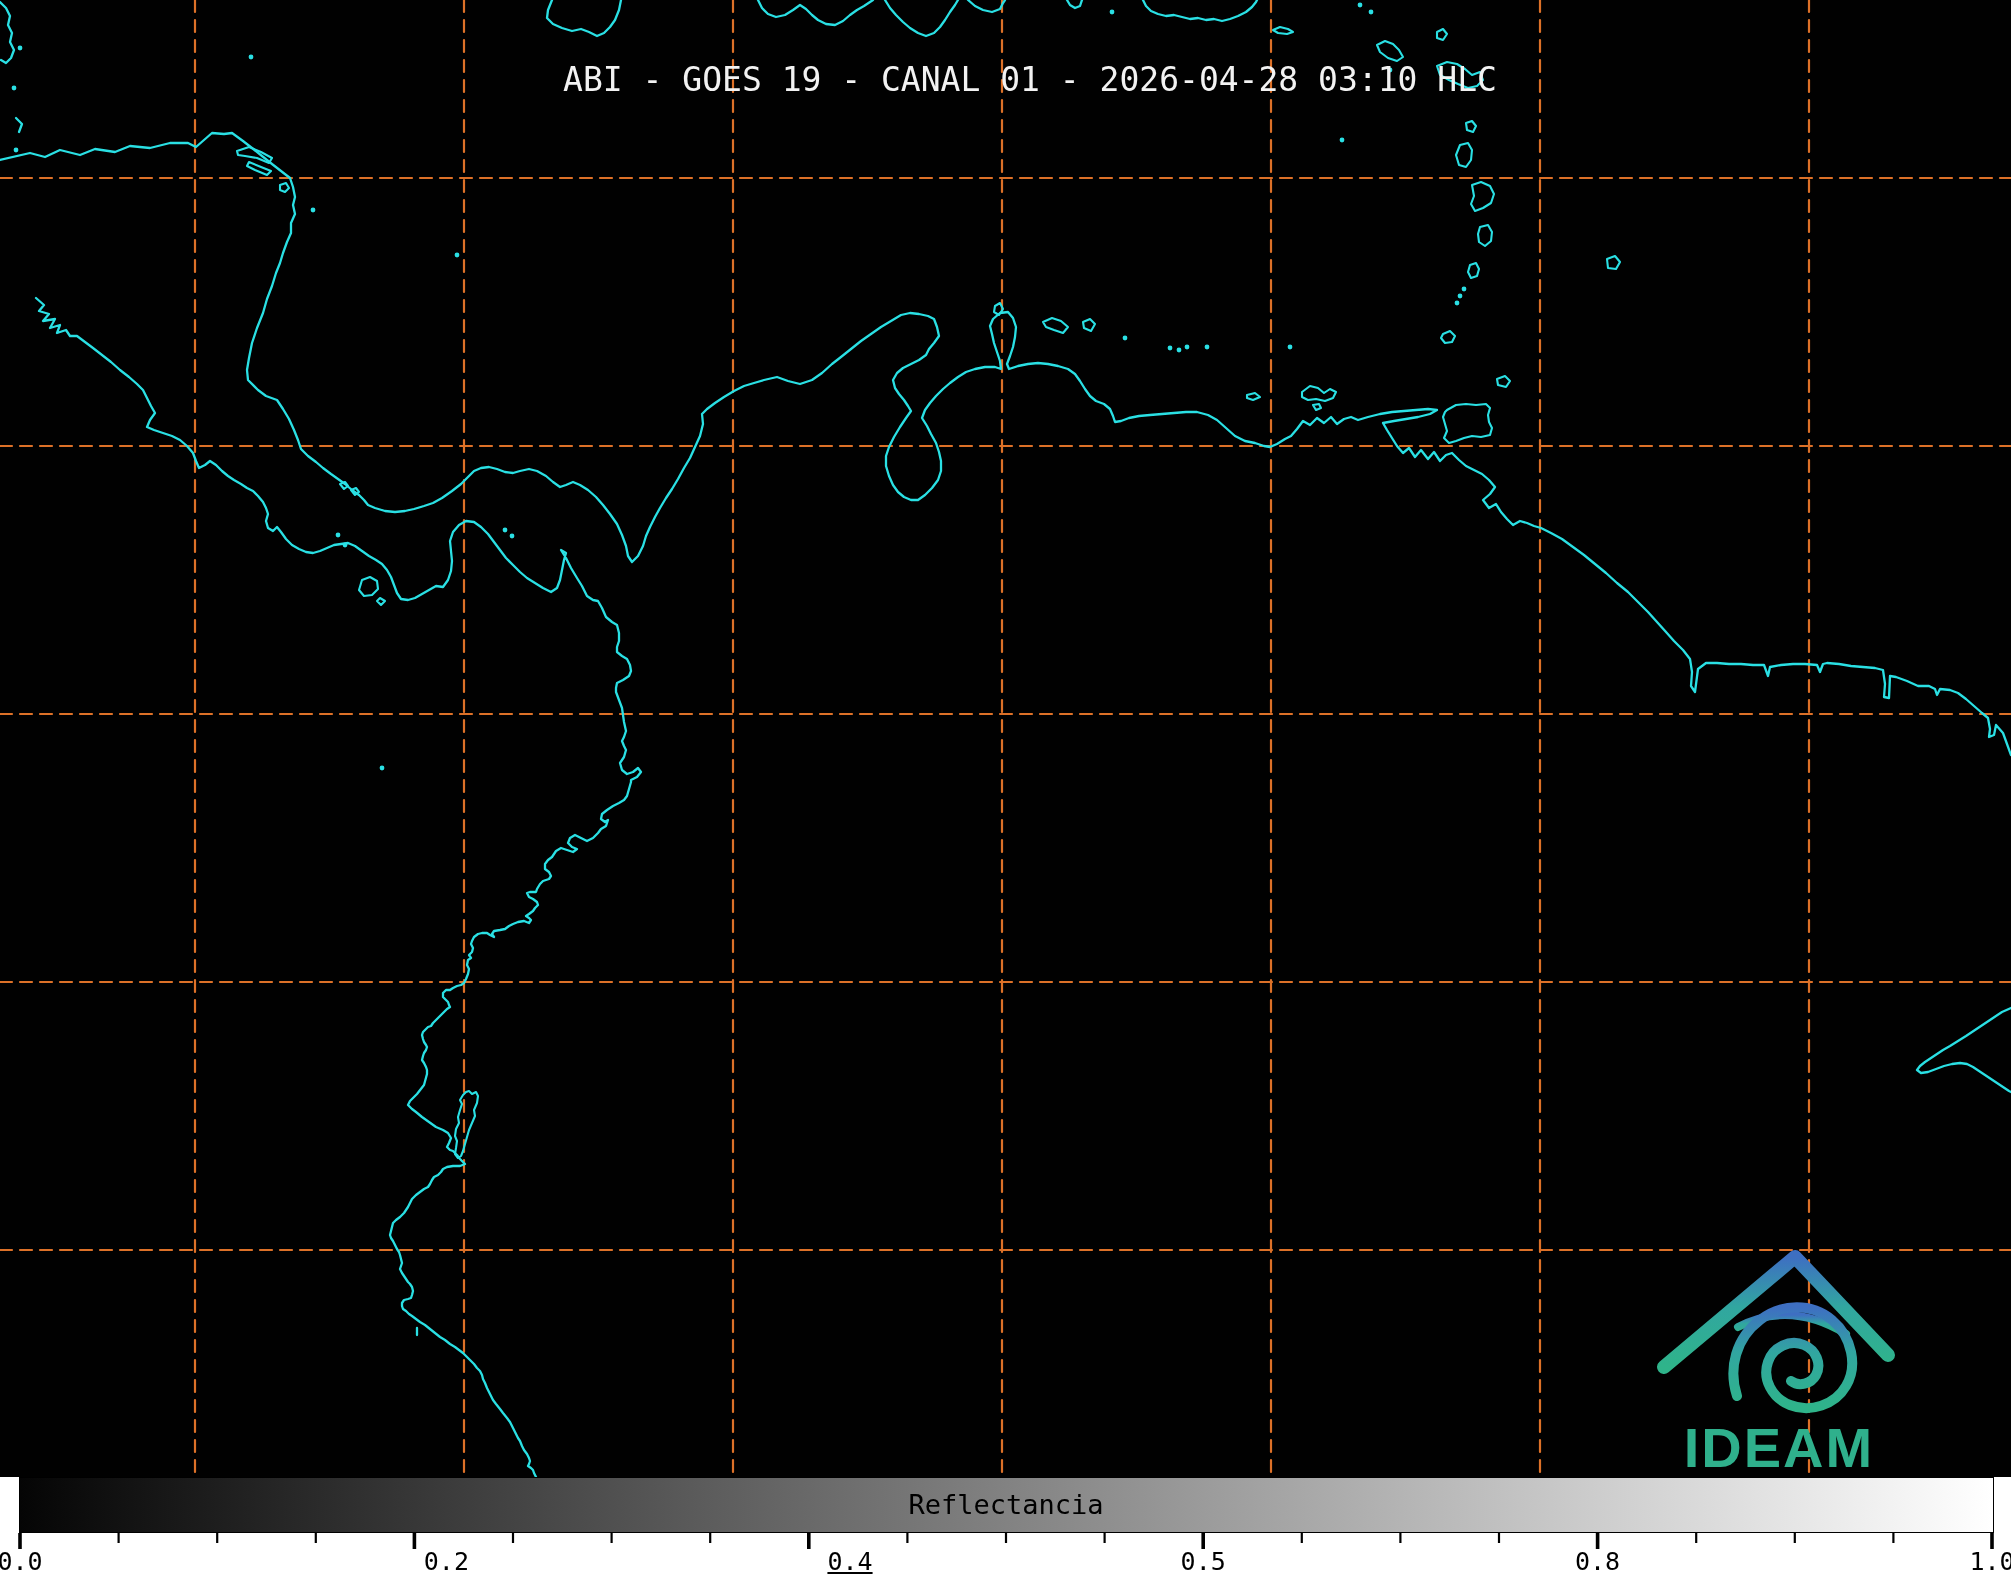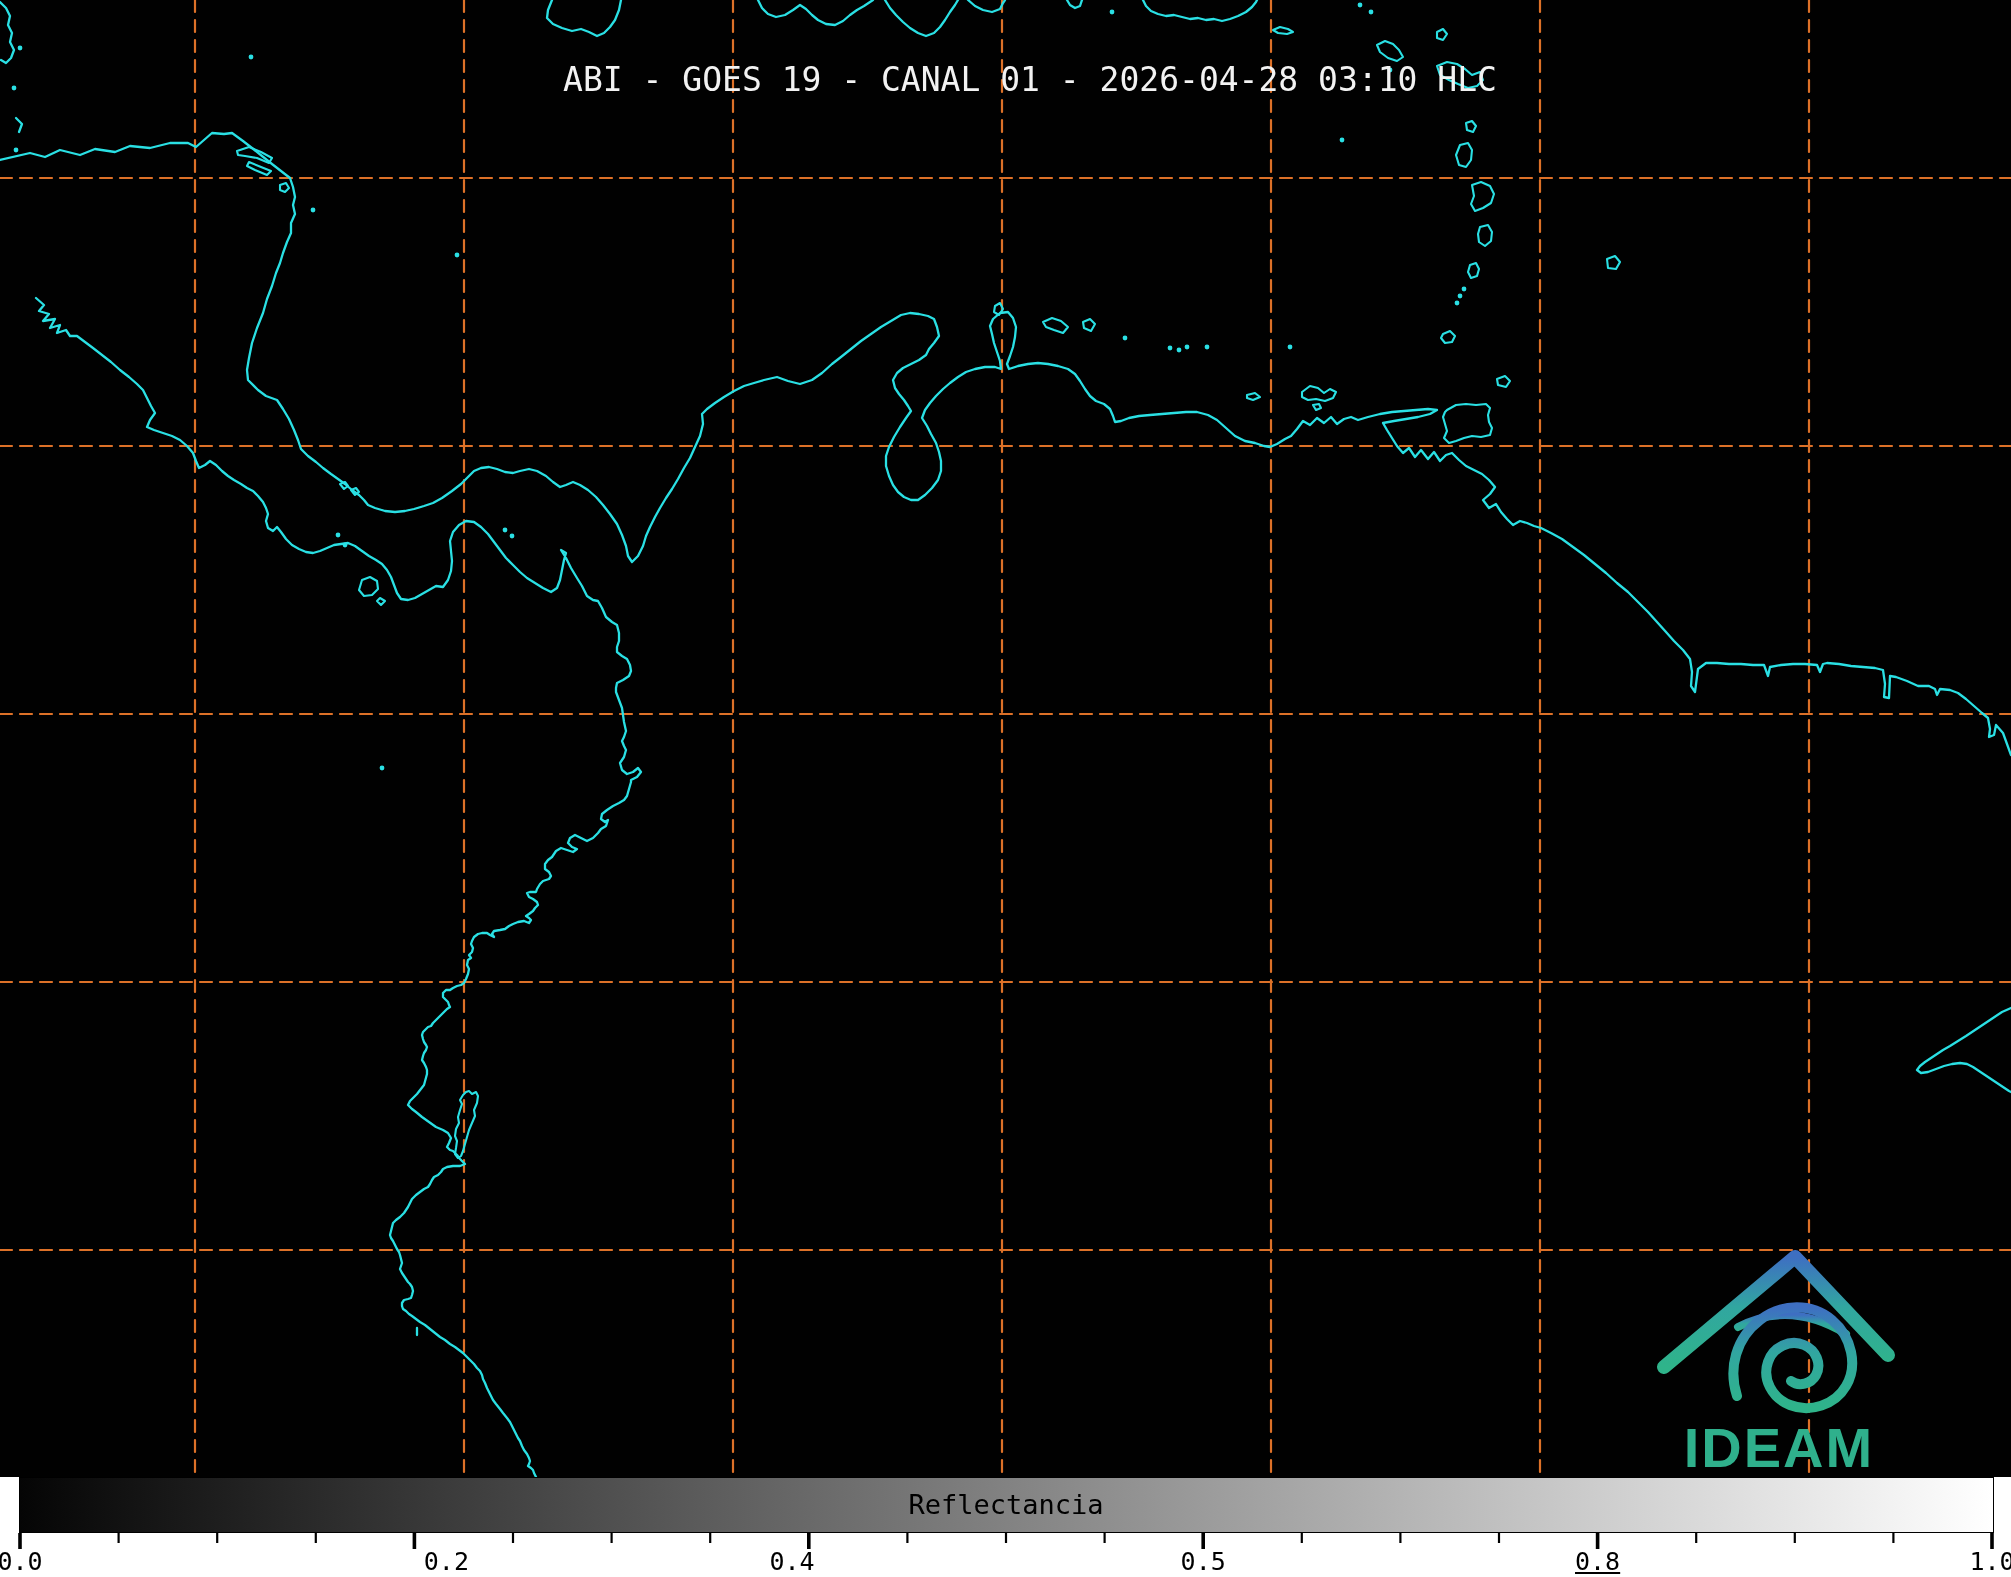--- a/index.html
+++ b/index.html
@@ -148,20 +148,20 @@
         <line x1="1499" x2="1499" y1="0" y2="10" stroke="#000" stroke-width="2.2"></line>
         <line x1="1597.6000000000001" x2="1597.6000000000001" y1="0" y2="16" stroke="#000" stroke-width="3.6"></line>
         <line x1="1696.2" x2="1696.2" y1="0" y2="10" stroke="#000" stroke-width="2.2"></line>
         <line x1="1794.8" x2="1794.8" y1="0" y2="10" stroke="#000" stroke-width="2.2"></line>
         <line x1="1893.3999999999999" x2="1893.3999999999999" y1="0" y2="10" stroke="#000" stroke-width="2.2"></line>
         <line x1="1992" x2="1992" y1="0" y2="16" stroke="#000" stroke-width="3.6"></line>
       </svg>
     <div id="tick-labels">
         <span class="tick-label" style="left: 20px;">0.0</span>
         <span class="tick-label" style="left: 414.4px; margin-left: 32px;">0.2</span>
-        <span class="tick-label" style="left: 792px;">0.4</span>
+        <span class="tick-label" style="left: 850px; text-decoration: underline;">0.4</span>
         <span class="tick-label" style="left: 1203.2px;">0.5</span>
-        <span class="tick-label" style="left: 1597.6px; text-decoration: underline;">0.8</span>
+        <span class="tick-label" style="left: 1597.6px;">0.8</span>
         <span class="tick-label" style="left: 1992px;">1.0</span>
       </div>
   </div>
 
 </div>
 
 </body></html>

